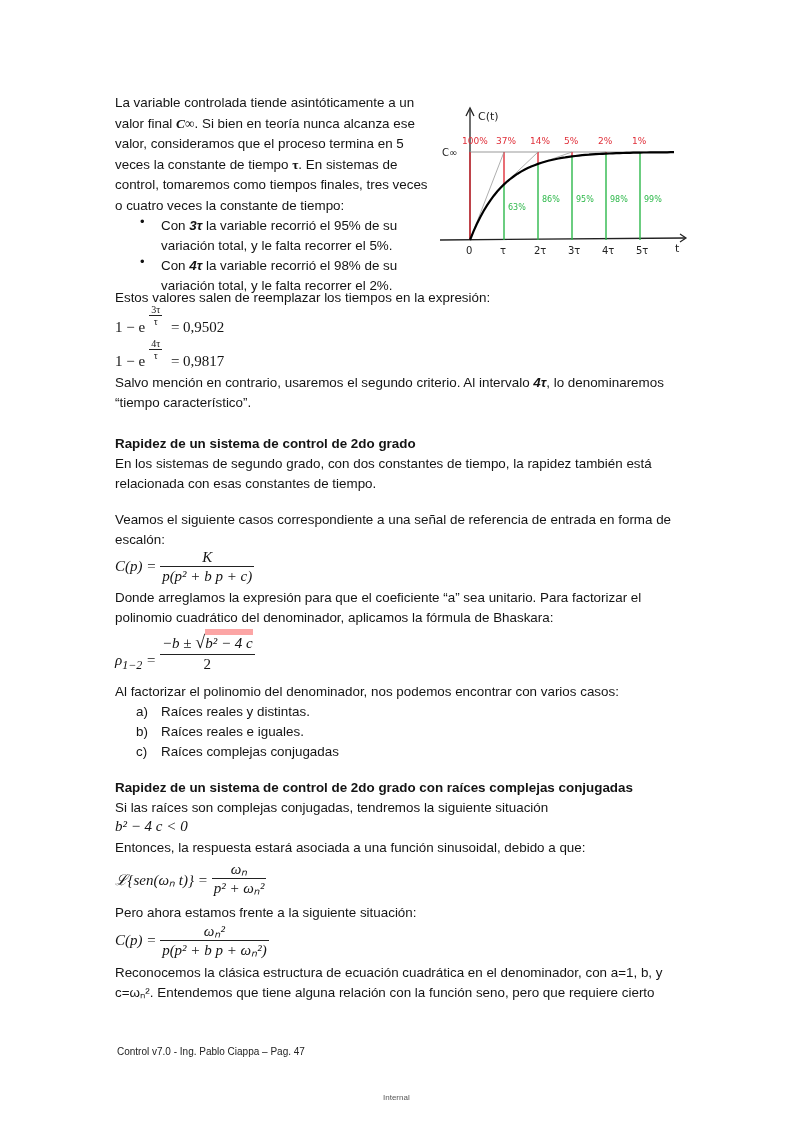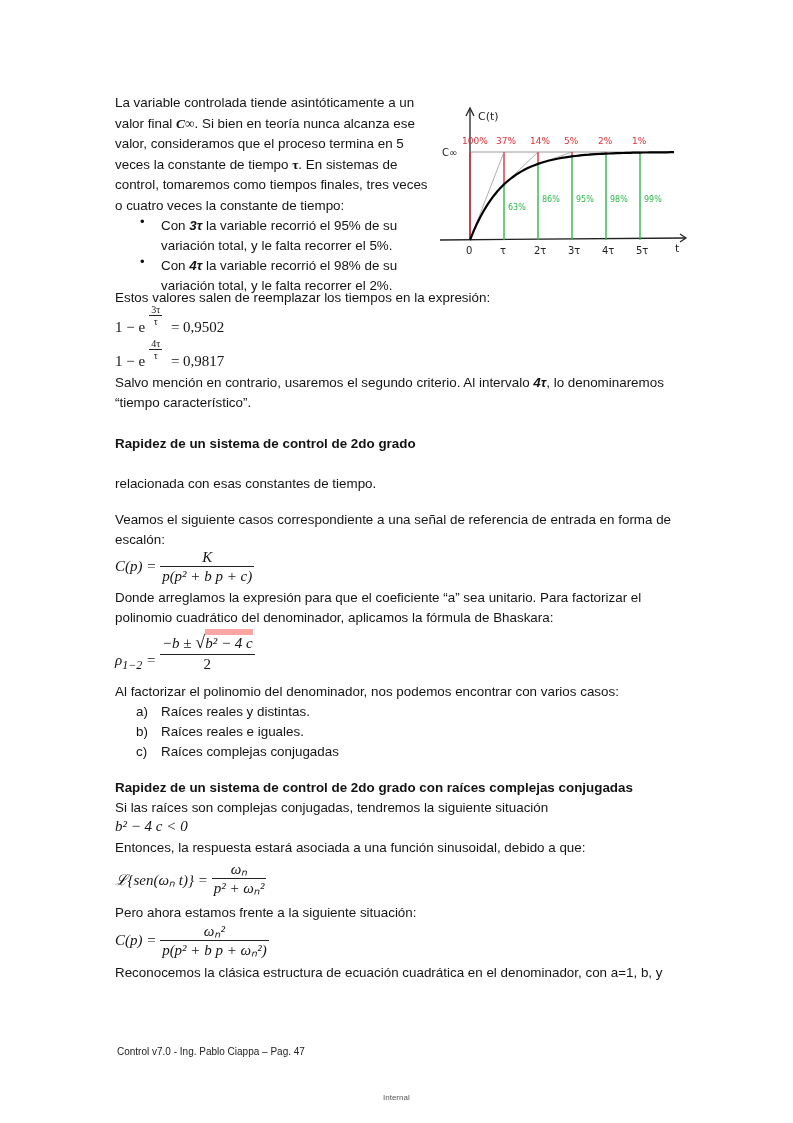--- a/index.html
+++ b/index.html
@@ -102,20 +102,21 @@
           <span class="bar"></span>
           <span class="den" style="line-height:11px;">τ</span>
         </span></span>
     <span>= 0,9817</span>
   </div>
 
   <div class="txt" style="left:115px; top:373px;"><span>Salvo mención en contrario, usaremos el segundo criterio. Al intervalo </span><span class="b" style="font-style:italic;">4τ</span><span>, lo denominaremos</span></div>
   <div class="txt" style="left:115px; top:393px;">“tiempo característico”.</div>
 
   <div class="txt b" style="left:115px; top:434px;">Rapidez de un sistema de control de 2do grado</div>
+  <div class="txt" style="left:115px; top:454px;">En los sistemas de segundo grado, con dos constantes de tiempo, la rapidez también está</div>
   <div class="txt" style="left:115px; top:474px;">relacionada con esas constantes de tiempo.</div>
   <div class="txt" style="left:115px; top:510px;">Veamos el siguiente casos correspondiente a una señal de referencia de entrada en forma de</div>
   <div class="txt" style="left:115px; top:530px;">escalón:</div>
 
   <div class="math mi" style="left:115px; top:548px;">
     <span style="display:inline-block; vertical-align:middle;">C(p) =</span>
     <span class="frac">
         <span class="num">K</span>
         <span class="bar"></span>
         <span class="den">p(p² + b p + c)</span>
@@ -161,16 +162,17 @@
   <div class="math mi" style="left:115px; top:922px;">
     <span style="display:inline-block; vertical-align:middle;">C(p) =</span>
     <span class="frac">
         <span class="num">ωₙ²</span>
         <span class="bar"></span>
         <span class="den">p(p² + b p + ωₙ²)</span>
       </span>
   </div>
 
   <div class="txt" style="left:115px; top:963px;">Reconocemos la clásica estructura de ecuación cuadrática en el denominador, con a=1, b, y</div>
+  <div class="txt" style="left:115px; top:983px;">c=ωₙ². Entendemos que tiene alguna relación con la función seno, pero que requiere cierto</div>
 
   <div class="footer" style="left:117px; top:1046px;">Control v7.0 - Ing. Pablo Ciappa – Pag. 47</div>
   <div class="internal" style="left:383px; top:1093px;">Internal</div>
 </div>
 
 </body></html>

